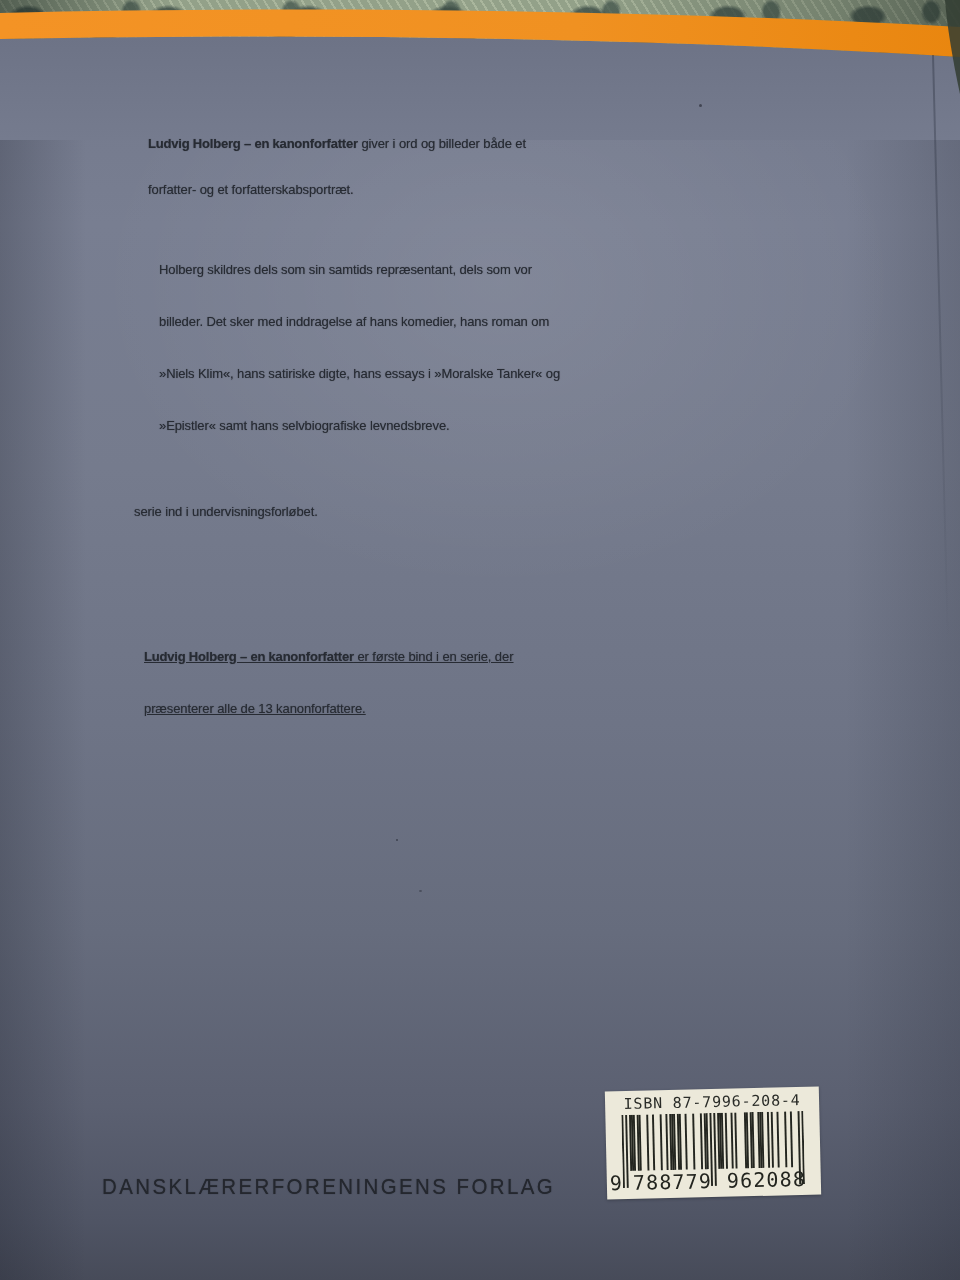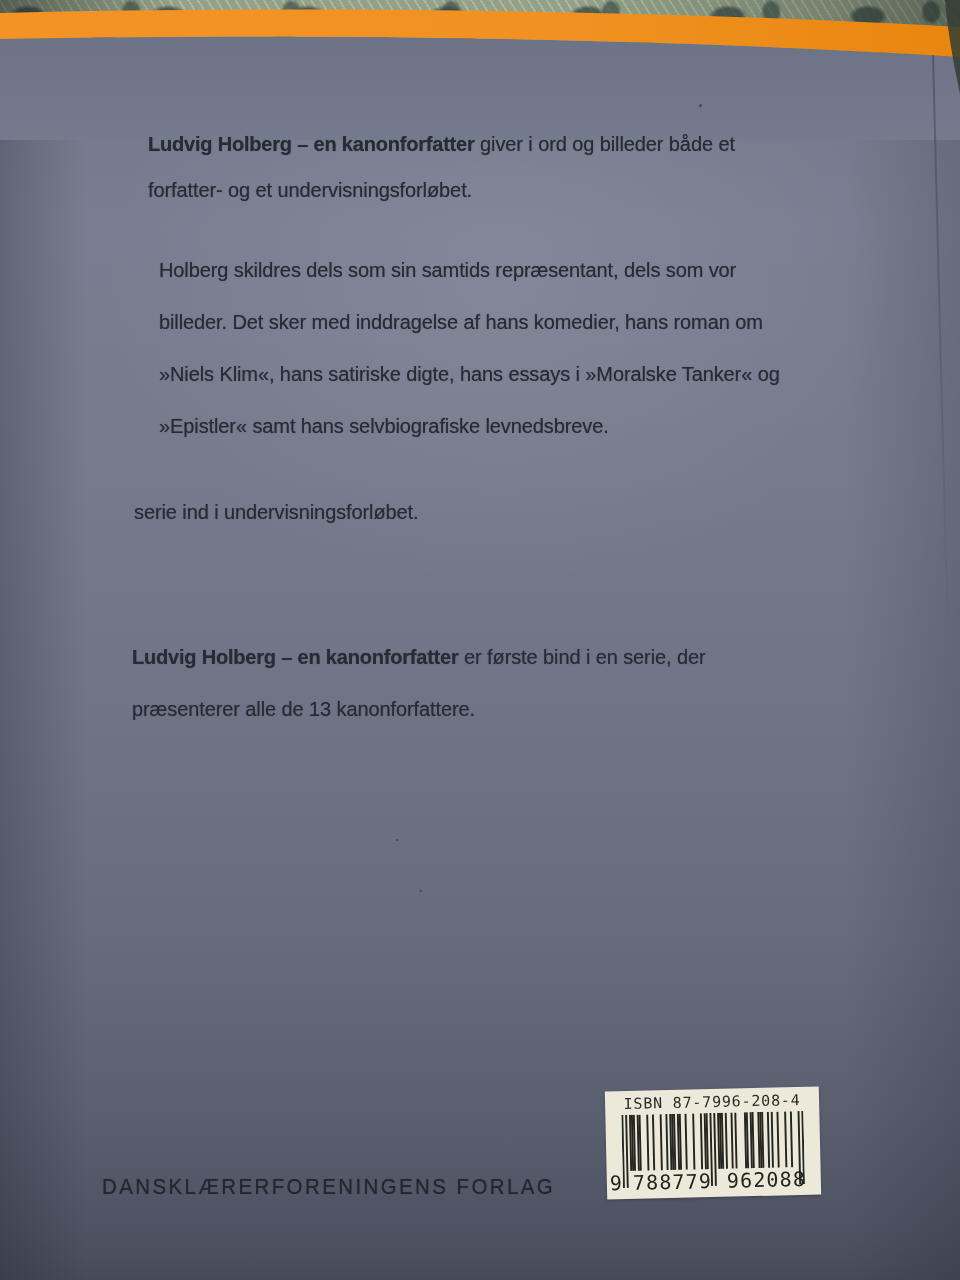--- a/index.html
+++ b/index.html
@@ -41,28 +41,28 @@
       #757b8e 0%, #787e91 9%, #757b8d 30%, #6e7486 52%,
       #666c7d 70%, #5b6071 85%, #4f5464 95%, #474b59 100%);
   }
   .cover::before{
     content:"";position:absolute;inset:0;
     background:
       radial-gradient(60% 38% at 52% 14%, rgba(255,255,255,.08), rgba(255,255,255,0) 70%),
       linear-gradient(to right, rgba(15,18,28,.22), rgba(15,18,28,0) 9%, rgba(15,18,28,0) 88%, rgba(15,18,28,.16));
   }
   
-  .para{position:absolute;color:var(--ink);font-size:20px;letter-spacing:-.1px;
+  .para{position:absolute;color:var(--ink);font-size:13px;letter-spacing:-.1px;
     text-shadow:0 0 1px rgba(43,47,55,.65);}
   .para .line{display:block;white-space:nowrap;}
   .para .b{font-weight:bold;letter-spacing:-.2px;}
   .p1{left:148px;top:121px;line-height:46px;}
   .p2{left:141px;top:244px;line-height:52px;margin-left:18px;}
   .p3{left:134px;top:486px;line-height:52px;}
-  .p4{left:132px;top:631px;line-height:52px;}
+  .p4{left:144px;top:631px;line-height:52px;text-decoration:underline;}
   
   .publisher{
     position:absolute;left:102px;top:1174px;
     color:#24272e;font-size:22px;letter-spacing:2.6px;white-space:nowrap;
     transform:scaleX(.93);transform-origin:left center;
     text-shadow:0 0 1px rgba(36,39,46,.7);
   }
   
   .sticker{
     position:absolute;left:606px;top:1089px;width:214px;height:108px;
@@ -117,21 +117,21 @@
     <path d="M945,0 L960,0 L960,94 C953,62 947,26 945,0 Z" fill="#333d33" opacity="0.85"></path>
   </svg>
 
   <svg class="top-svg" width="960" height="700" viewBox="0 0 960 700" aria-hidden="true" style="pointer-events:none">
     <path d="M933,55 C938,230 944,430 948,645" stroke="url(#crease)" stroke-width="2" fill="none"></path>
   </svg>
 
   <div id="paragraphs">
       <div class="para p1">
         <span class="line"><span class="b">Ludvig Holberg – en kanonforfatter</span><span> giver i ord og billeder både et</span></span>
-        <span class="line"><span>forfatter- og et undervisningsforløbet.</span></span>
+        <span class="line"><span>forfatter- og et forfatterskabsportræt.</span></span>
       </div>
       <div class="para p2">
         <span class="line"><span>Holberg skildres dels som sin samtids repræsentant, dels som vor</span></span>
         <span class="line"><span>billeder. Det sker med inddragelse af hans komedier, hans roman om</span></span>
         <span class="line"><span>»Niels Klim«, hans satiriske digte, hans essays i »Moralske Tanker« og</span></span>
         <span class="line"><span>»Epistler« samt hans selvbiografiske levnedsbreve.</span></span>
       </div>
       <div class="para p3">
         <span class="line"><span>serie ind i undervisningsforløbet.</span></span>
       </div>

